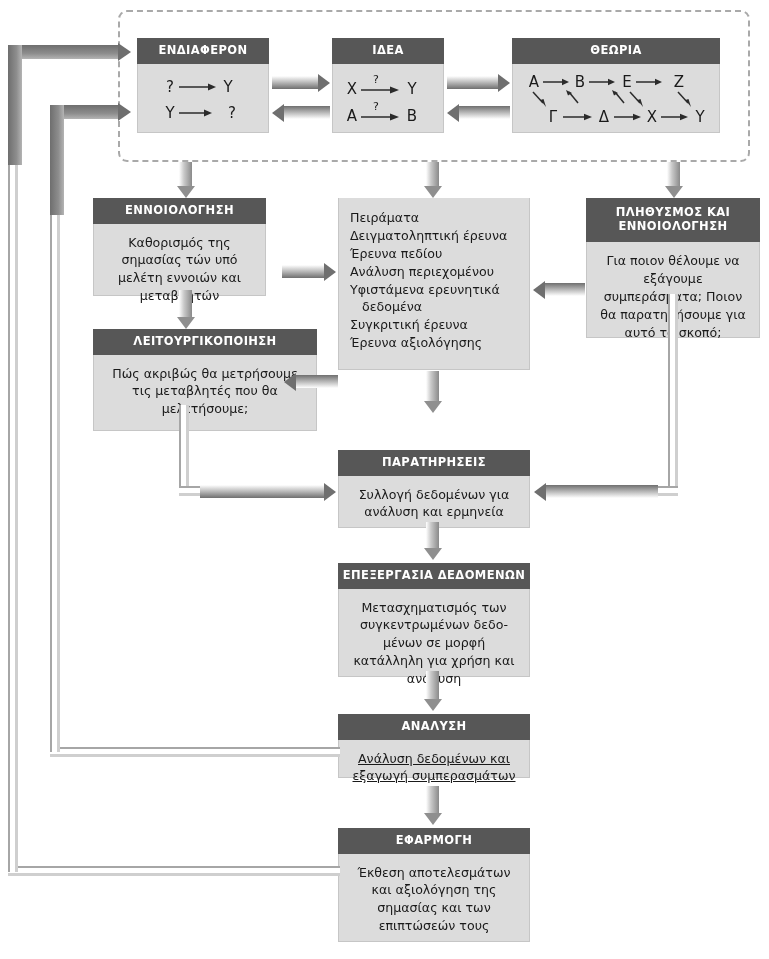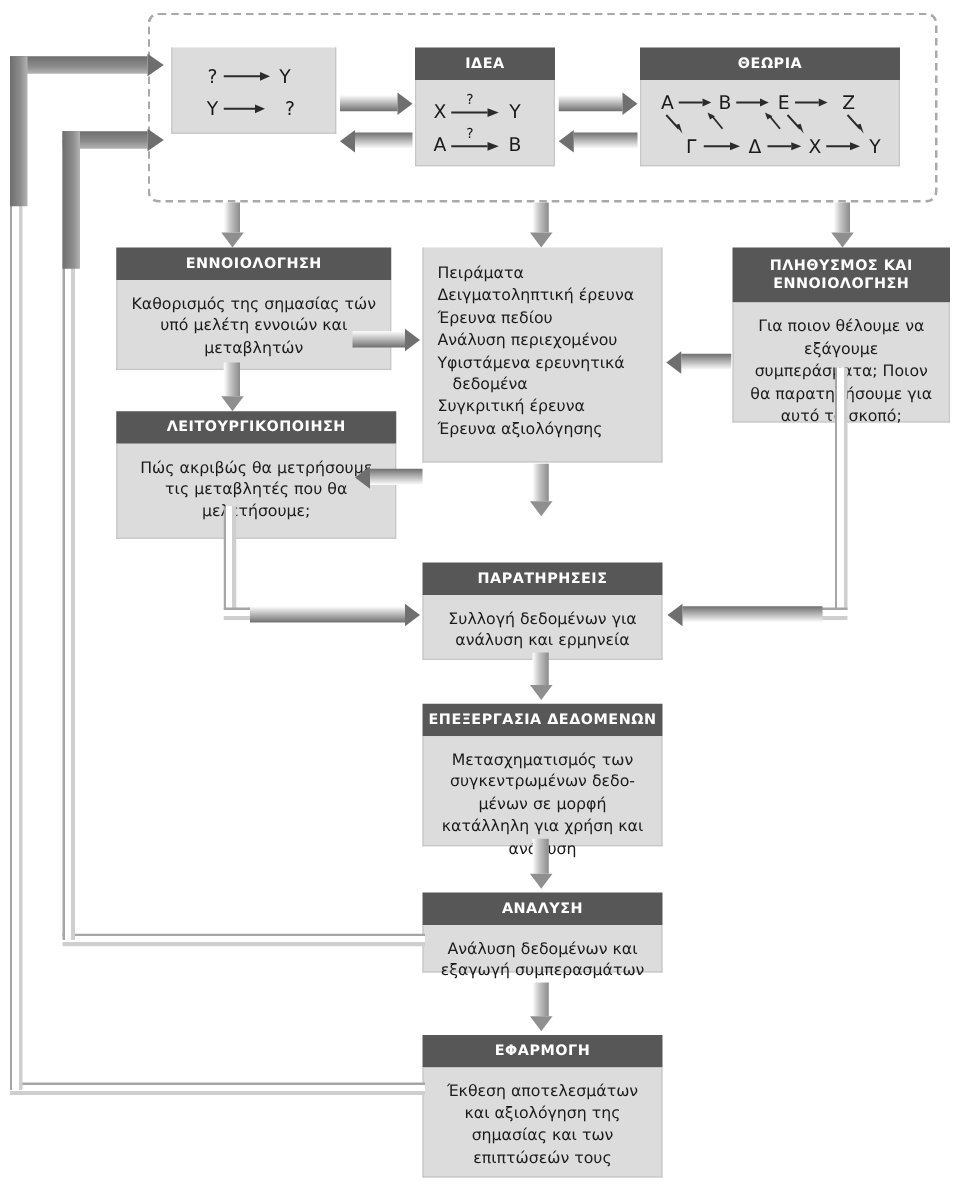--- a/index.html
+++ b/index.html
@@ -60,20 +60,21 @@
   .astroke{stroke:#2b2b2b;stroke-width:1.5;fill:none;}
 </style>
 </head>
 <body>
 
 <div id="stage">
 
   <div id="dashed-loop" style="left:118px;top:10px;width:632px;height:152px;"></div>
 
   <div class="box" style="left:137px;top:38px;width:132px;">
+    <div class="hdr">ΕΝΔΙΑΦΕΡΟΝ</div>
     <div class="body" style="height:69px;padding-top:9px;">
       <svg class="interest-svg" width="110" height="54" viewBox="0 0 110 54">
         <text class="glyph" x="22" y="19" text-anchor="middle">?</text>
         <line class="astroke" x1="31" y1="14" x2="60" y2="14"></line>
         <polygon points="60,10.5 68,14 60,17.5" fill="#2b2b2b"></polygon>
         <text class="glyph" x="80" y="19" text-anchor="middle">Y</text>
         <text class="glyph" x="22" y="45" text-anchor="middle">Y</text>
         <line class="astroke" x1="31" y1="40" x2="56" y2="40"></line>
         <polygon points="56,36.5 64,40 56,43.5" fill="#2b2b2b"></polygon>
         <text class="glyph" x="84" y="45" text-anchor="middle">?</text>
@@ -152,21 +153,21 @@
 
   <div class="shaft-d" style="left:179px;top:162px;width:13px;height:24px;"></div>
   <div class="head head-d" style="left:176.5px;top:186px;"></div>
 
   <div class="shaft-d" style="left:426px;top:162px;width:13px;height:24px;"></div>
   <div class="head head-d" style="left:423.5px;top:186px;"></div>
 
   <div class="shaft-d" style="left:667px;top:162px;width:13px;height:24px;"></div>
   <div class="head head-d" style="left:664.5px;top:186px;"></div>
 
-  <div class="box" style="left:93px;top:198px;width:220px;">
+  <div class="box" style="left:93px;top:198px;width:173px;">
     <div class="hdr">ΕΝΝΟΙΟΛΟΓΗΣΗ</div>
     <div class="body" style="height:72px;padding-top:10px;">
       <p>Καθορισμός της σημασίας τών υπό μελέτη εννοιών και μεταβλητών</p>
     </div>
   </div>
 
   <div class="box" style="left:338px;top:198px;width:192px;">
     <div class="body left" style="height:172px;padding-top:11px;">
       <p>Πειράματα</p>
       <p>Δειγματοληπτική έρευνα</p>
@@ -233,21 +234,21 @@
     <div class="body" style="height:88px;padding-top:10px;">
       <p>Μετασχηματισμός των συγκεντρωμένων δεδο- μένων σε μορφή κατάλληλη για χρήση και ανάλυση</p>
     </div>
   </div>
 
   <div class="shaft-d" style="left:426px;top:671px;width:13px;height:28px;"></div>
   <div class="head head-d" style="left:423.5px;top:699px;"></div>
 
   <div class="box" style="left:338px;top:714px;width:192px;">
     <div class="hdr">ΑΝΑΛΥΣΗ</div>
-    <div class="body" style="height:38px;padding-top:10px;">
+    <div class="body" style="height:38px;padding-top:10px;text-decoration:underline;">
       <p>Ανάλυση δεδομένων και εξαγωγή συμπερασμάτων</p>
     </div>
   </div>
 
   <div class="shaft-d" style="left:426px;top:786px;width:13px;height:27px;"></div>
   <div class="head head-d" style="left:423.5px;top:813px;"></div>
 
   <div class="box" style="left:338px;top:828px;width:192px;">
     <div class="hdr">ΕΦΑΡΜΟΓΗ</div>
     <div class="body" style="height:88px;padding-top:10px;text-align:center;">

